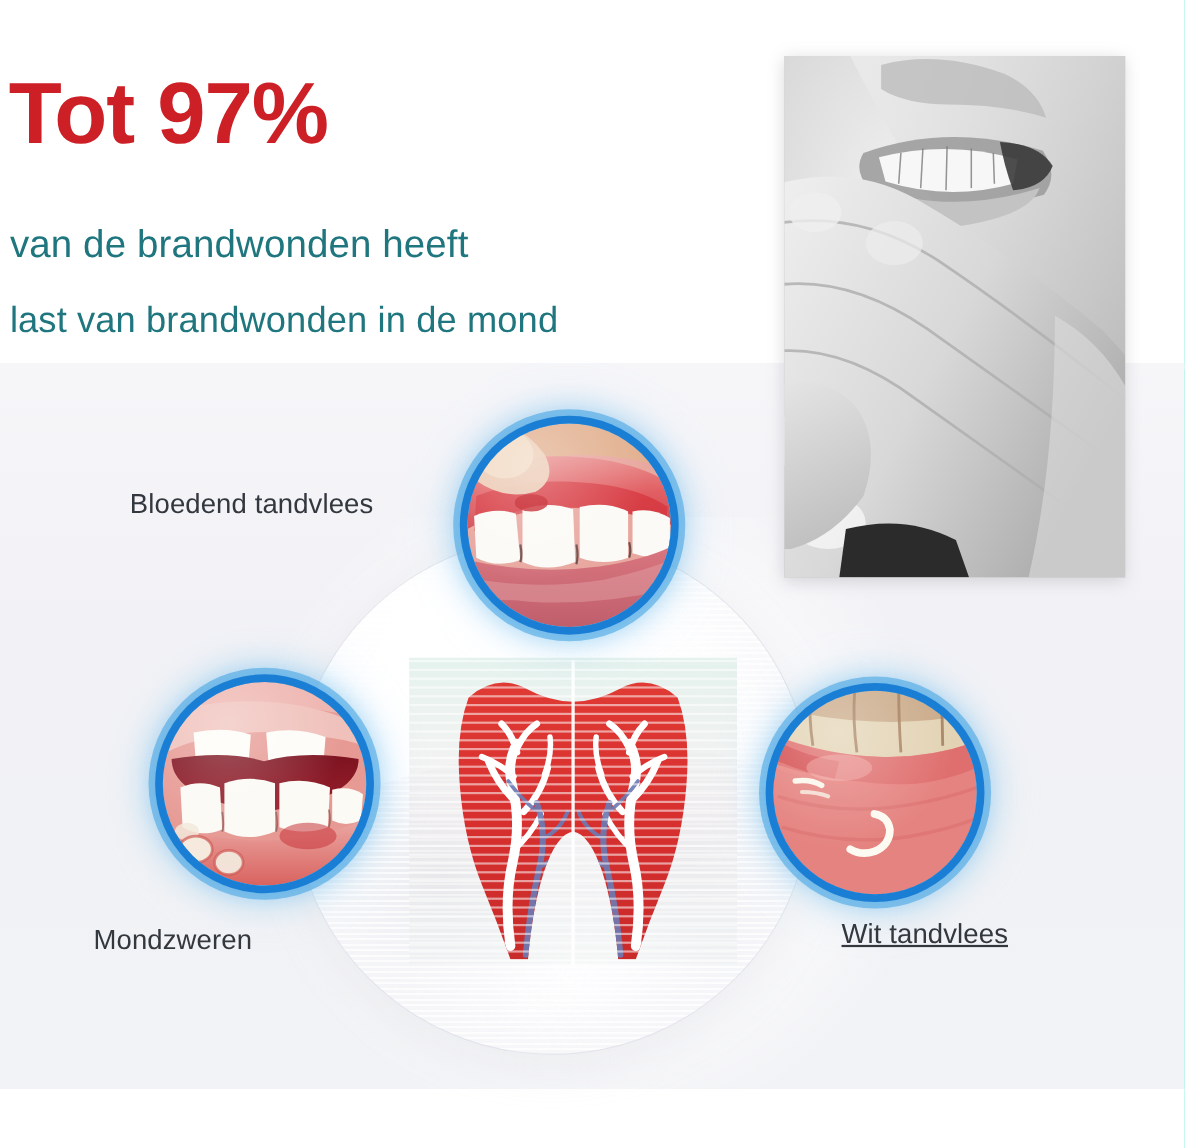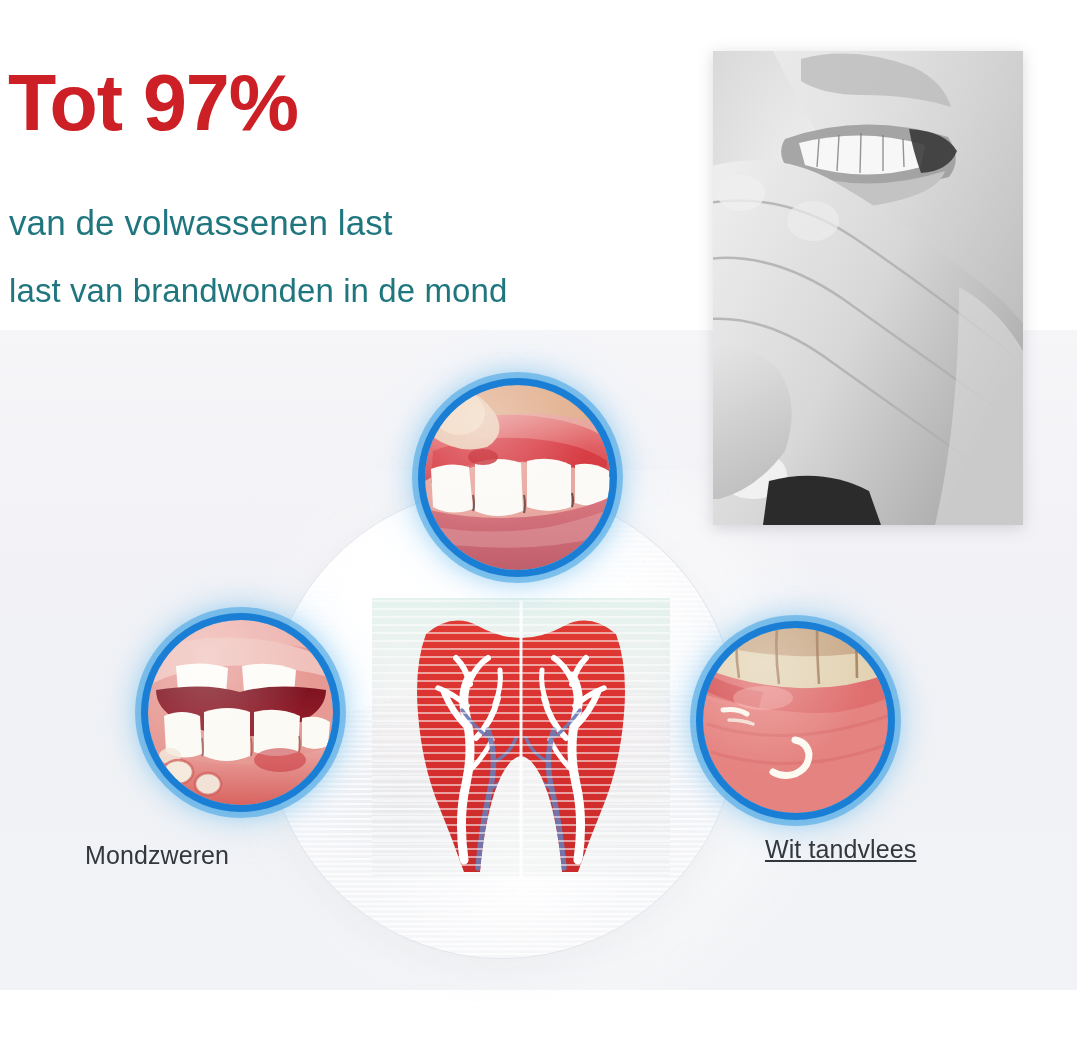--- a/index.html
+++ b/index.html
@@ -99,21 +99,21 @@
 <div id="stage">
 
   <div class="bg-upper"></div>
   <div class="bg-lower"></div>
   <div class="center-glow"></div>
   <div class="bg-foot"></div>
 
   <div class="headline">
     <div class="big">Tot 97%</div>
   </div>
-  <div class="sub1">van de volwassenen last</div>
+  <div class="sub1">van de brandwonden heeft</div>
   <div class="sub2">last van brandwonden in de mond</div>
 
   <div class="photo">
     <svg viewBox="0 0 310 474" preserveAspectRatio="xMidYMid slice">
       <defs>
         <linearGradient id="skinA" x1="0" y1="0" x2="1" y2="1">
           <stop offset="0" stop-color="#efefef"></stop>
             <stop offset="0.5" stop-color="#d3d3d3"></stop>
             <stop offset="1" stop-color="#b4b4b4"></stop>
         </linearGradient>
@@ -330,20 +330,21 @@
         <path d="M0 124 Q60 138 120 130 Q160 124 185 112 L185 185 H0 Z" fill="url(#lipA)"></path>
         <path d="M0 140 Q60 152 124 142 Q160 134 185 124 L185 150 Q120 166 56 162 Q20 158 0 164 Z" fill="#e09aa0" opacity="0.55"></path>
 
         <path d="M-10 -10 Q46 -6 70 28 Q82 50 62 62 Q34 70 8 52 Q-8 36 -10 -10 Z" fill="#eccfb7" opacity="0.95"></path>
         <ellipse cx="34" cy="28" rx="26" ry="22" fill="#f4ddc8" opacity="0.8"></ellipse>
       </svg>
     </div>
     <div class="gloss"></div>
     <div class="ring"></div>
   </div>
+  <div class="label" id="label-bleeding">Bloedend tandvlees</div>
 
   <div class="bubble" id="bubble-ulcers">
     <div class="disc">
       <svg viewBox="0 0 185 185" preserveAspectRatio="xMidYMid slice">
         <defs>
           <linearGradient id="mouthDark" x1="0" y1="0" x2="0" y2="1">
             <stop offset="0" stop-color="#7d1320"></stop>
               <stop offset="1" stop-color="#9b1f2c"></stop>
           </linearGradient>
           <linearGradient id="gumB" x1="0" y1="0" x2="0" y2="1">

